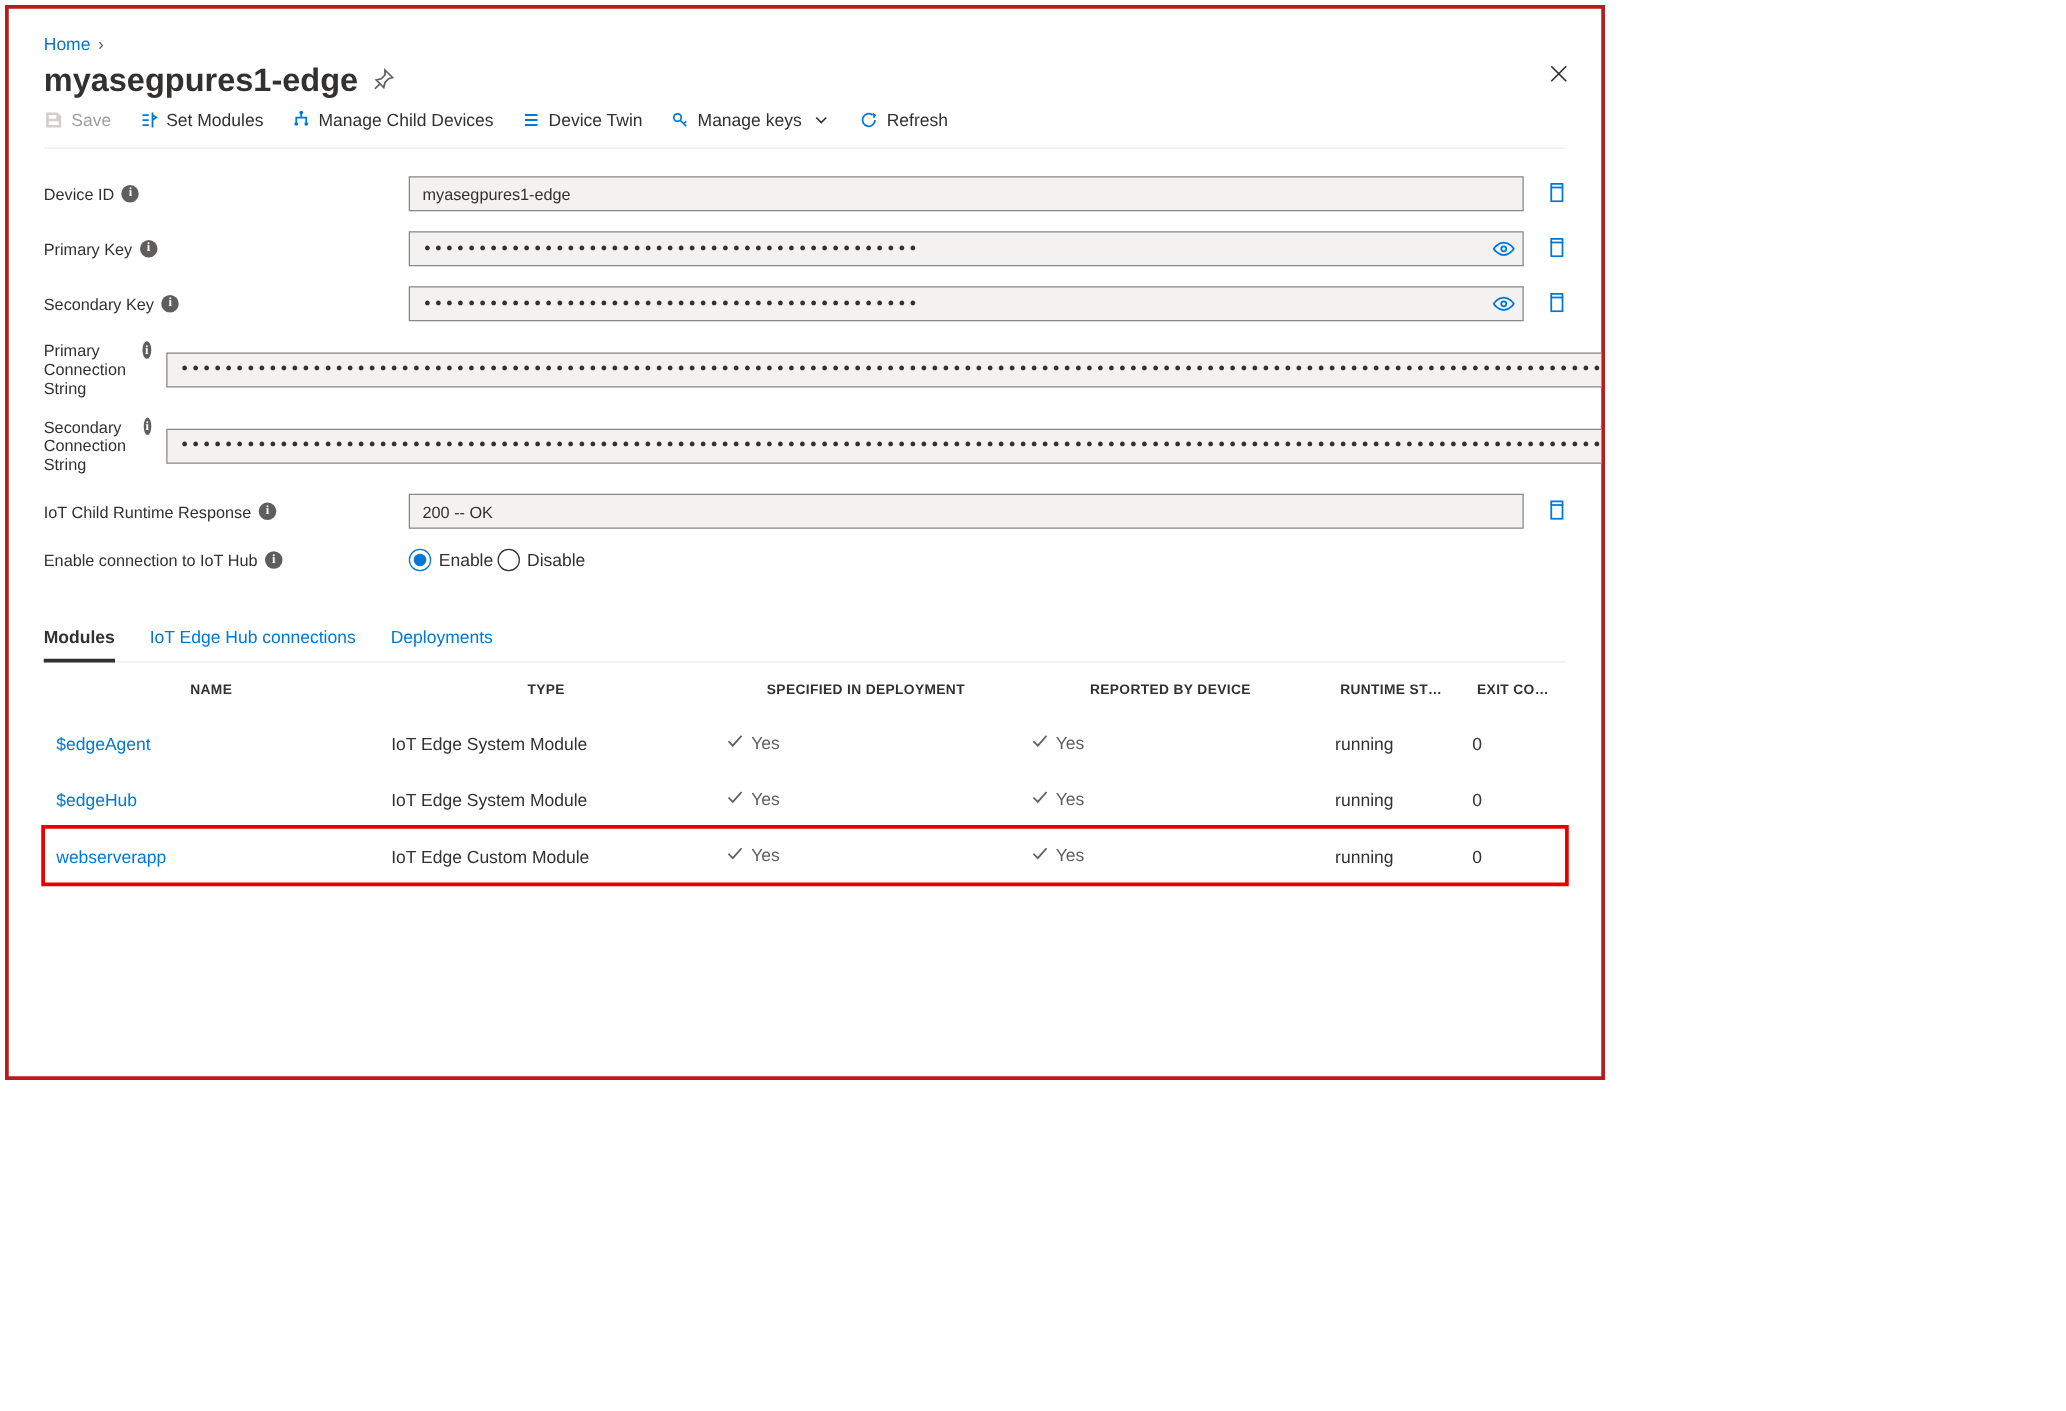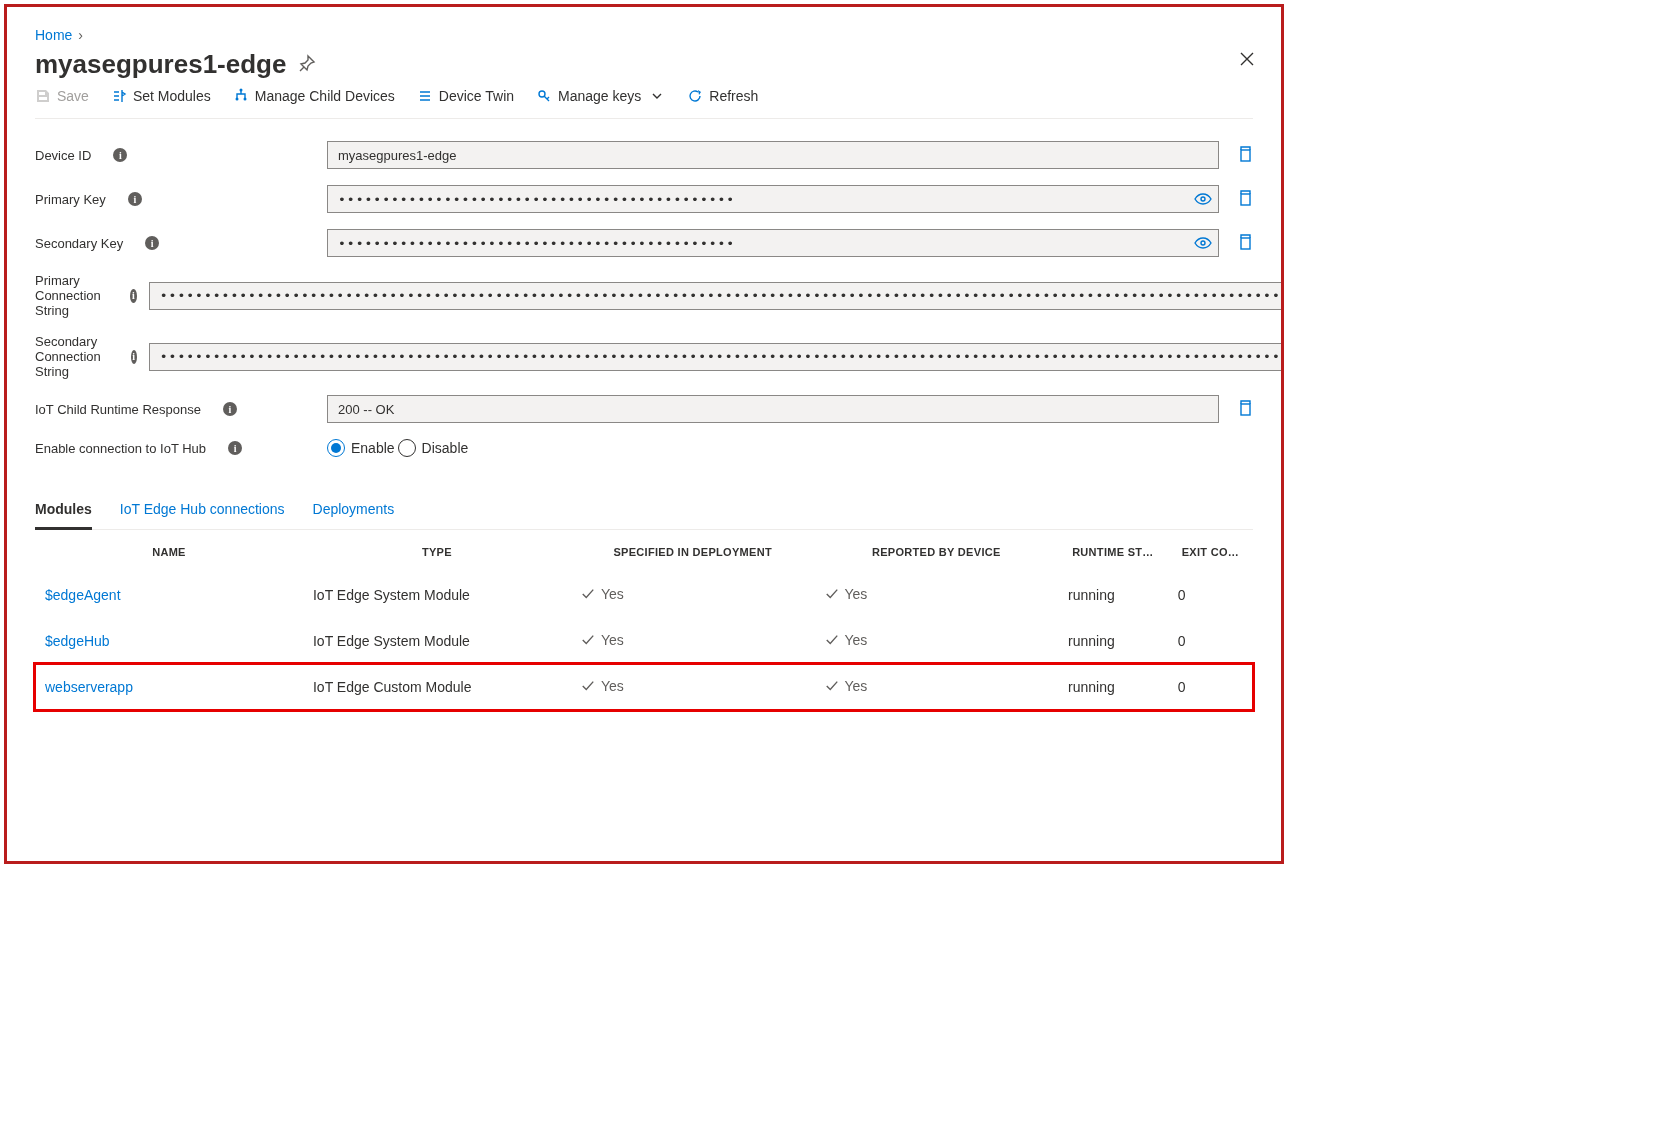--- a/index.html
+++ b/index.html
@@ -37,21 +37,21 @@
   
   .toolbar { display:flex; align-items:center; gap:22px; padding:8px 0 14px 0; border-bottom:1px solid #edebe9; margin-bottom:22px;}
   .tb-btn { display:flex; align-items:center; gap:6px; font-size:14px; cursor:pointer; color:#323130; }
   .tb-btn.disabled { color:#a19f9d; cursor:default; }
   .tb-btn svg { width:16px; height:16px; }
   .tb-btn.disabled svg { opacity:0.5; }
   .chev-down { margin-left:2px; }
 
   
   .field-row { display:flex; align-items:center; margin-bottom:16px; gap:12px; }
-  .field-label { display:flex; align-items:center; gap:22px; width:280px; font-size:13px; color:#323130;}
+  .field-label { display:flex; gap:6px; width:280px; font-size:13px; color:#323130;}
   .info-dot { width:14px; height:14px; border-radius:50%; background:#605e5c; color:#fff; font-size:10px; font-weight:700; display:inline-flex; align-items:center; justify-content:center; font-family:serif;}
   .field-input { flex:1; height:28px; border:1px solid #8a8886; background:#f3f2f1; padding:0 10px; font-size:13px; color:#323130; display:flex; align-items:center; position:relative;}
   .eye-btn { position:absolute; right:6px; top:4px; cursor:pointer;}
   .eye-btn svg { width:18px; height:18px; color:#0078d4; }
   .copy-btn { cursor:pointer; margin-left:6px;}
   .copy-btn svg { width:16px; height:16px; color:#0078d4; }
   .dots { font-family:monospace; letter-spacing:1px; color:#323130; overflow:hidden; text-overflow:ellipsis; white-space:nowrap;}
 
   
   .radio-group { display:flex; align-items:center; gap:3px; }
@@ -63,21 +63,21 @@
   
   .tabs { display:flex; gap:28px; border-bottom:1px solid #edebe9; margin-top:44px;}
   .tab { padding:0 0 10px 0; font-size:14px; cursor:pointer; color:#0078d4;}
   .tab.active { color:#323130; font-weight:600; border-bottom:3px solid #323130; margin-bottom:-1px;}
 
   
   table { width:100%; border-collapse:collapse; margin-top:0;}
   thead th { text-align:center; font-size:11px; font-weight:700; text-transform:uppercase; letter-spacing:0.3px; color:#323130; padding:16px 10px 14px 10px; }
   tbody td { padding:14px 10px; font-size:14px; color:#323130;}
   tbody tr { }
-  .check-icon { display:inline-flex; align-items:center; gap:6px; color:#605e5c;}
+  .check-icon { display:inline-flex; gap:6px; color:#605e5c;}
   .check-icon svg { width:14px; height:14px; }
   .row-highlight { outline:3px solid #e60000; outline-offset:-1px;}
 
 </style>
 </head>
 <body>
 
 <svg width="0" height="0" style="position:absolute">
   <defs>
     <g id="ic-save">

